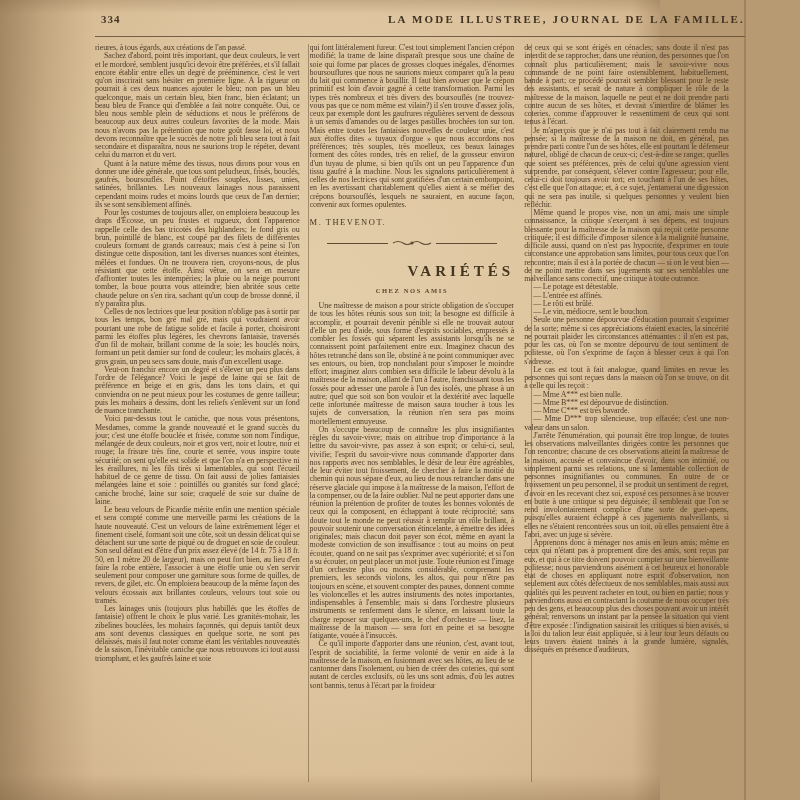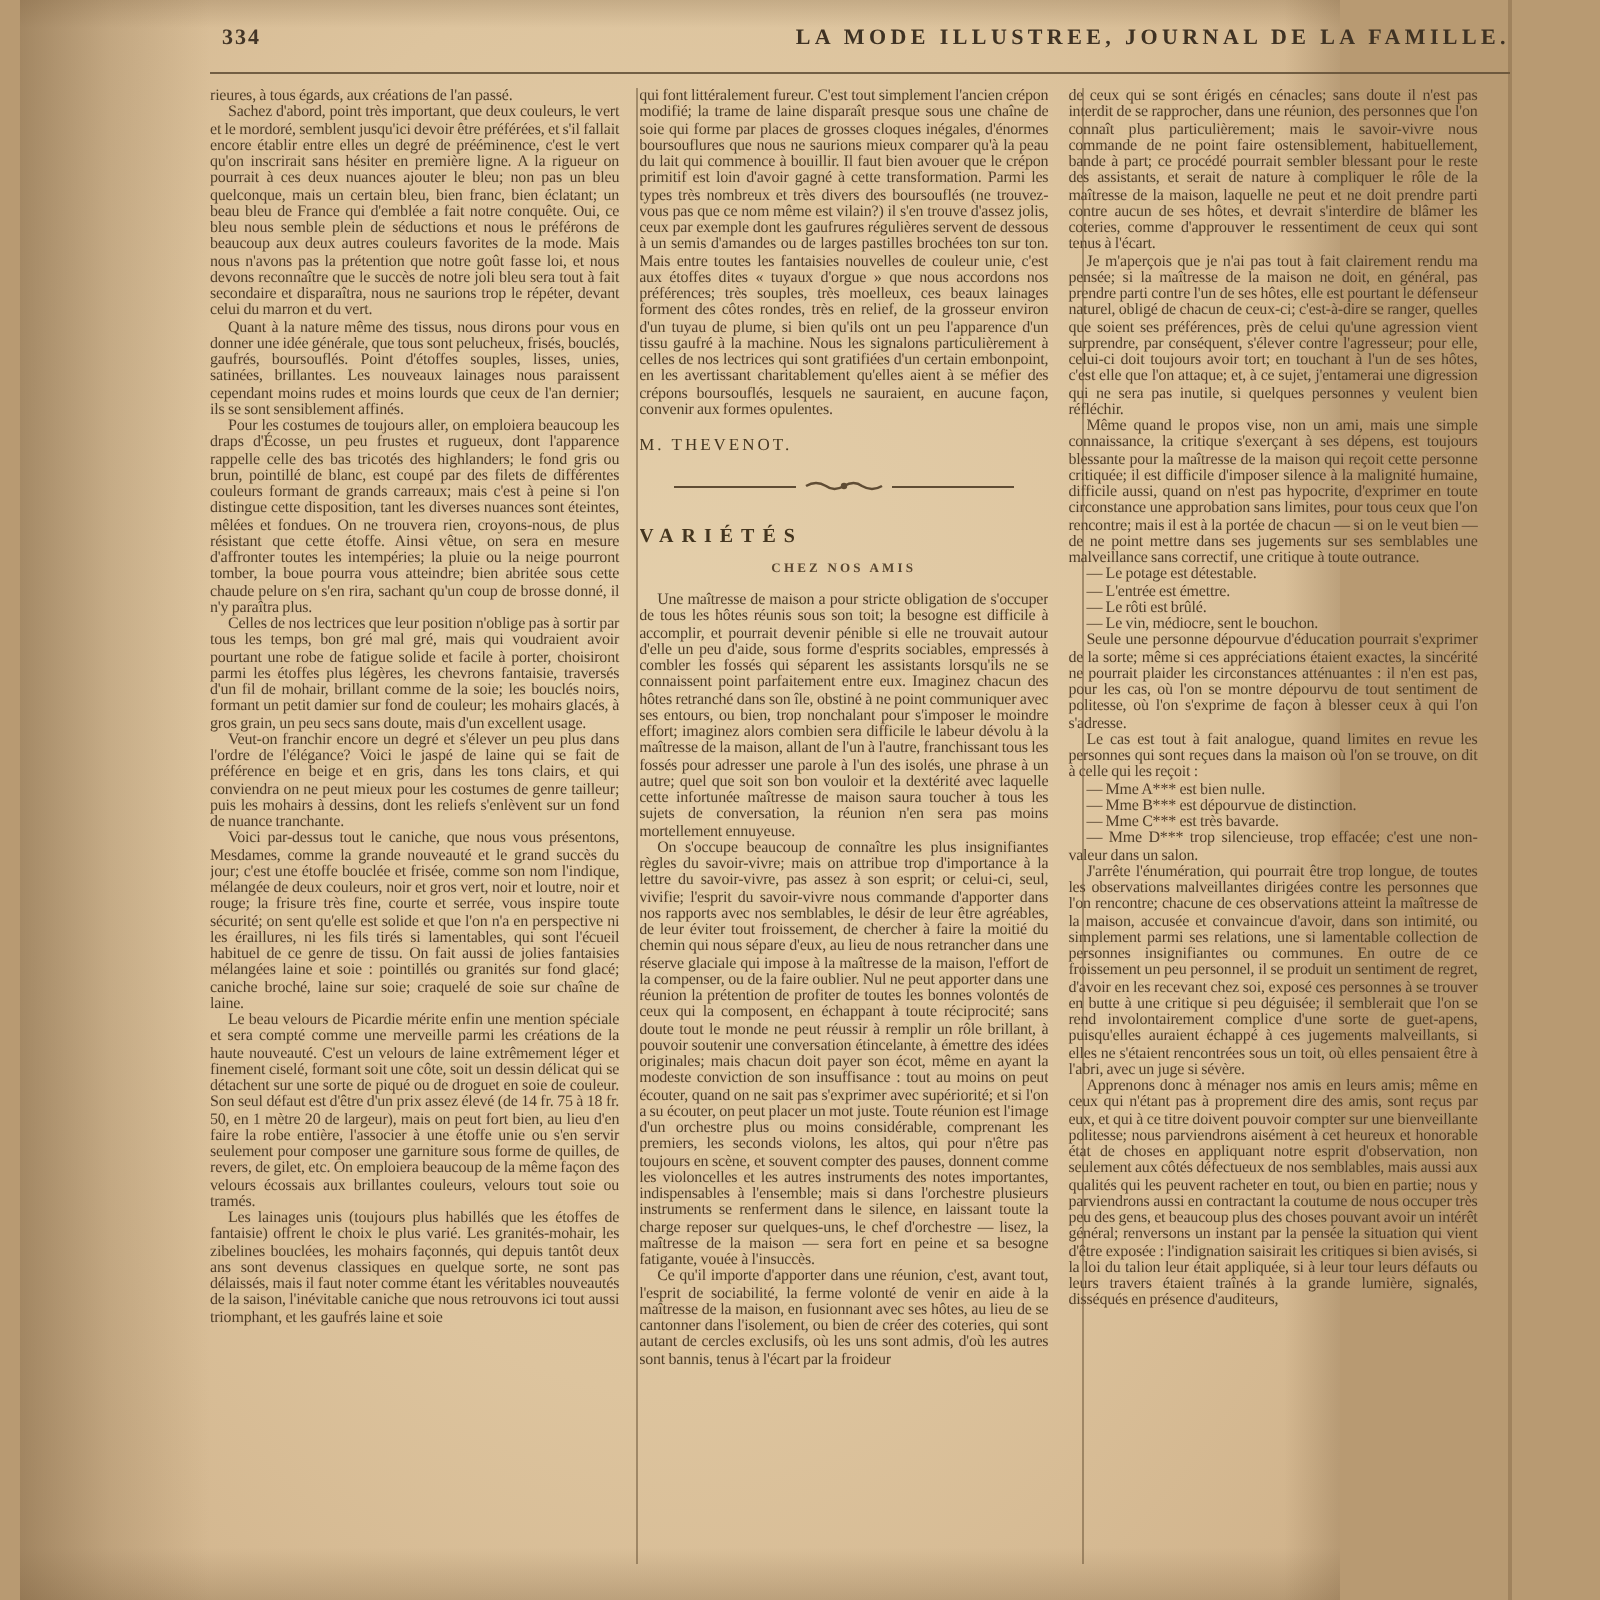--- a/index.html
+++ b/index.html
@@ -9,41 +9,40 @@
     background:#b89a72;
   }
   .sheet{
     position:relative;width:660px;height:800px;
     background:
       linear-gradient(90deg, rgba(122,95,62,.55) 0px, rgba(122,95,62,.22) 45px, rgba(122,95,62,0) 95px),
       linear-gradient(270deg, rgba(122,95,62,.30) 0px, rgba(122,95,62,0) 28px),
       linear-gradient(180deg, rgba(122,95,62,.25) 0px, rgba(122,95,62,0) 14px),
       linear-gradient(0deg, rgba(122,95,62,.30) 0px, rgba(122,95,62,0) 26px),
       radial-gradient(ellipse at 50% 42%, #e4cfab 0%, #ddc49e 55%, #cfb189 100%);
-    margin-left: 10px;
   }
   .edge-line{position:absolute;top:0;bottom:0;left:744px;width:2px;background:rgba(115,90,58,.35);}
   .right-strip{position:absolute;top:0;bottom:0;left:747px;right:0;background:rgba(240,224,190,.25);}
   .content{position:absolute;left:95px;top:10px;width:650px;}
   .masthead{position:relative;height:22px;color:#433526;}
   .page-num{position:absolute;left:6px;top:3px;font-size:11px;font-weight:bold;letter-spacing:1px;}
   .journal-title{margin:0;text-align:right;font-size:11px;font-weight:bold;letter-spacing:2.2px;padding-top:3px;color:#3f3223;}
   .head-rule{height:0;border-top:1.6px solid #5f4c34;margin-top:4px;opacity:.85;}
   .cols{position:relative;display:flex;gap:10px;margin-top:7px;height:744px;overflow:hidden;}
   .vsep{position:absolute;top:0;bottom:6px;width:1px;background:rgba(100,78,50,.5);}
   .vsep.s1{left:213px;}
   .vsep.s2{left:436px;}
   .col{width:204.6px;overflow:hidden;color:#4e3c28;}
   p.t{margin:0;font-size:8px;line-height:8.25px;text-align:justify;text-indent:9px;letter-spacing:-0.1px;word-spacing:-0.2px;}
   p.t.cont{text-indent:0;}
   .signature{text-align:left;font-size:8.5px;letter-spacing:1.5px;margin:8px 28px 0 0;color:#45361f;}
   .divider{display:flex;align-items:center;justify-content:center;margin:12px auto 0 auto;width:170px;}
   .divider .line{flex:1;height:0;border-top:1px solid #5f4c34;}
   .divider svg{margin:0 4px;display:block;}
-  h2.varietes{margin:16px 0 0 0;text-align:left;font-size:10px;font-weight:bold;letter-spacing:4px;color:#44351f;}
+  h2.varietes{margin:16px 0 0 0;text-align:right;font-size:15px;font-weight:bold;letter-spacing:4px;color:#44351f;}
   h3.subhead{margin:7px 0 8px 0;text-align:center;font-size:6.5px;font-weight:bold;letter-spacing:1.6px;color:#5a4730;}
 </style>
 </head>
 <body>
 
 <div class="sheet">
   <div class="content">
 
     <div class="masthead">
       <span class="page-num">334</span>
@@ -83,21 +82,21 @@
         <p class="t">Une maîtresse de maison a pour stricte obligation de s'occuper de tous les hôtes réunis sous son toit; la besogne est difficile à accomplir, et pourrait devenir pénible si elle ne trouvait autour d'elle un peu d'aide, sous forme d'esprits sociables, empressés à combler les fossés qui séparent les assistants lorsqu'ils ne se connaissent point parfaitement entre eux. Imaginez chacun des hôtes retranché dans son île, obstiné à ne point communiquer avec ses entours, ou bien, trop nonchalant pour s'imposer le moindre effort; imaginez alors combien sera difficile le labeur dévolu à la maîtresse de la maison, allant de l'un à l'autre, franchissant tous les fossés pour adresser une parole à l'un des isolés, une phrase à un autre; quel que soit son bon vouloir et la dextérité avec laquelle cette infortunée maîtresse de maison saura toucher à tous les sujets de conversation, la réunion n'en sera pas moins mortellement ennuyeuse.</p>
         <p class="t">On s'occupe beaucoup de connaître les plus insignifiantes règles du savoir-vivre; mais on attribue trop d'importance à la lettre du savoir-vivre, pas assez à son esprit; or celui-ci, seul, vivifie; l'esprit du savoir-vivre nous commande d'apporter dans nos rapports avec nos semblables, le désir de leur être agréables, de leur éviter tout froissement, de chercher à faire la moitié du chemin qui nous sépare d'eux, au lieu de nous retrancher dans une réserve glaciale qui impose à la maîtresse de la maison, l'effort de la compenser, ou de la faire oublier. Nul ne peut apporter dans une réunion la prétention de profiter de toutes les bonnes volontés de ceux qui la composent, en échappant à toute réciprocité; sans doute tout le monde ne peut réussir à remplir un rôle brillant, à pouvoir soutenir une conversation étincelante, à émettre des idées originales; mais chacun doit payer son écot, même en ayant la modeste conviction de son insuffisance : tout au moins on peut écouter, quand on ne sait pas s'exprimer avec supériorité; et si l'on a su écouter, on peut placer un mot juste. Toute réunion est l'image d'un orchestre plus ou moins considérable, comprenant les premiers, les seconds violons, les altos, qui pour n'être pas toujours en scène, et souvent compter des pauses, donnent comme les violoncelles et les autres instruments des notes importantes, indispensables à l'ensemble; mais si dans l'orchestre plusieurs instruments se renferment dans le silence, en laissant toute la charge reposer sur quelques-uns, le chef d'orchestre — lisez, la maîtresse de la maison — sera fort en peine et sa besogne fatigante, vouée à l'insuccès.</p>
         <p class="t">Ce qu'il importe d'apporter dans une réunion, c'est, avant tout, l'esprit de sociabilité, la ferme volonté de venir en aide à la maîtresse de la maison, en fusionnant avec ses hôtes, au lieu de se cantonner dans l'isolement, ou bien de créer des coteries, qui sont autant de cercles exclusifs, où les uns sont admis, d'où les autres sont bannis, tenus à l'écart par la froideur</p>
       </div>
 
       <div class="col">
         <p class="t cont">de ceux qui se sont érigés en cénacles; sans doute il n'est pas interdit de se rapprocher, dans une réunion, des personnes que l'on connaît plus particulièrement; mais le savoir-vivre nous commande de ne point faire ostensiblement, habituellement, bande à part; ce procédé pourrait sembler blessant pour le reste des assistants, et serait de nature à compliquer le rôle de la maîtresse de la maison, laquelle ne peut et ne doit prendre parti contre aucun de ses hôtes, et devrait s'interdire de blâmer les coteries, comme d'approuver le ressentiment de ceux qui sont tenus à l'écart.</p>
         <p class="t">Je m'aperçois que je n'ai pas tout à fait clairement rendu ma pensée; si la maîtresse de la maison ne doit, en général, pas prendre parti contre l'un de ses hôtes, elle est pourtant le défenseur naturel, obligé de chacun de ceux-ci; c'est-à-dire se ranger, quelles que soient ses préférences, près de celui qu'une agression vient surprendre, par conséquent, s'élever contre l'agresseur; pour elle, celui-ci doit toujours avoir tort; en touchant à l'un de ses hôtes, c'est elle que l'on attaque; et, à ce sujet, j'entamerai une digression qui ne sera pas inutile, si quelques personnes y veulent bien réfléchir.</p>
         <p class="t">Même quand le propos vise, non un ami, mais une simple connaissance, la critique s'exerçant à ses dépens, est toujours blessante pour la maîtresse de la maison qui reçoit cette personne critiquée; il est difficile d'imposer silence à la malignité humaine, difficile aussi, quand on n'est pas hypocrite, d'exprimer en toute circonstance une approbation sans limites, pour tous ceux que l'on rencontre; mais il est à la portée de chacun — si on le veut bien — de ne point mettre dans ses jugements sur ses semblables une malveillance sans correctif, une critique à toute outrance.</p>
         <p class="t">— Le potage est détestable.</p>
-        <p class="t">— L'entrée est émettre.</p>
+        <p class="t">— L'entrée est affinés.</p>
         <p class="t">— Le rôti est brûlé.</p>
         <p class="t">— Le vin, médiocre, sent le bouchon.</p>
         <p class="t">Seule une personne dépourvue d'éducation pourrait s'exprimer de la sorte; même si ces appréciations étaient exactes, la sincérité ne pourrait plaider les circonstances atténuantes : il n'en est pas, pour les cas, où l'on se montre dépourvu de tout sentiment de politesse, où l'on s'exprime de façon à blesser ceux à qui l'on s'adresse.</p>
         <p class="t">Le cas est tout à fait analogue, quand limites en revue les personnes qui sont reçues dans la maison où l'on se trouve, on dit à celle qui les reçoit :</p>
         <p class="t">— Mme A*** est bien nulle.</p>
         <p class="t">— Mme B*** est dépourvue de distinction.</p>
         <p class="t">— Mme C*** est très bavarde.</p>
         <p class="t">— Mme D*** trop silencieuse, trop effacée; c'est une non-valeur dans un salon.</p>
         <p class="t">J'arrête l'énumération, qui pourrait être trop longue, de toutes les observations malveillantes dirigées contre les personnes que l'on rencontre; chacune de ces observations atteint la maîtresse de la maison, accusée et convaincue d'avoir, dans son intimité, ou simplement parmi ses relations, une si lamentable collection de personnes insignifiantes ou communes. En outre de ce froissement un peu personnel, il se produit un sentiment de regret, d'avoir en les recevant chez soi, exposé ces personnes à se trouver en butte à une critique si peu déguisée; il semblerait que l'on se rend involontairement complice d'une sorte de guet-apens, puisqu'elles auraient échappé à ces jugements malveillants, si elles ne s'étaient rencontrées sous un toit, où elles pensaient être à l'abri, avec un juge si sévère.</p>
         <p class="t">Apprenons donc à ménager nos amis en leurs amis; même en ceux qui n'étant pas à proprement dire des amis, sont reçus par eux, et qui à ce titre doivent pouvoir compter sur une bienveillante politesse; nous parviendrons aisément à cet heureux et honorable état de choses en appliquant notre esprit d'observation, non seulement aux côtés défectueux de nos semblables, mais aussi aux qualités qui les peuvent racheter en tout, ou bien en partie; nous y parviendrons aussi en contractant la coutume de nous occuper très peu des gens, et beaucoup plus des choses pouvant avoir un intérêt général; renversons un instant par la pensée la situation qui vient d'être exposée : l'indignation saisirait les critiques si bien avisés, si la loi du talion leur était appliquée, si à leur tour leurs défauts ou leurs travers étaient traînés à la grande lumière, signalés, disséqués en présence d'auditeurs,</p>

